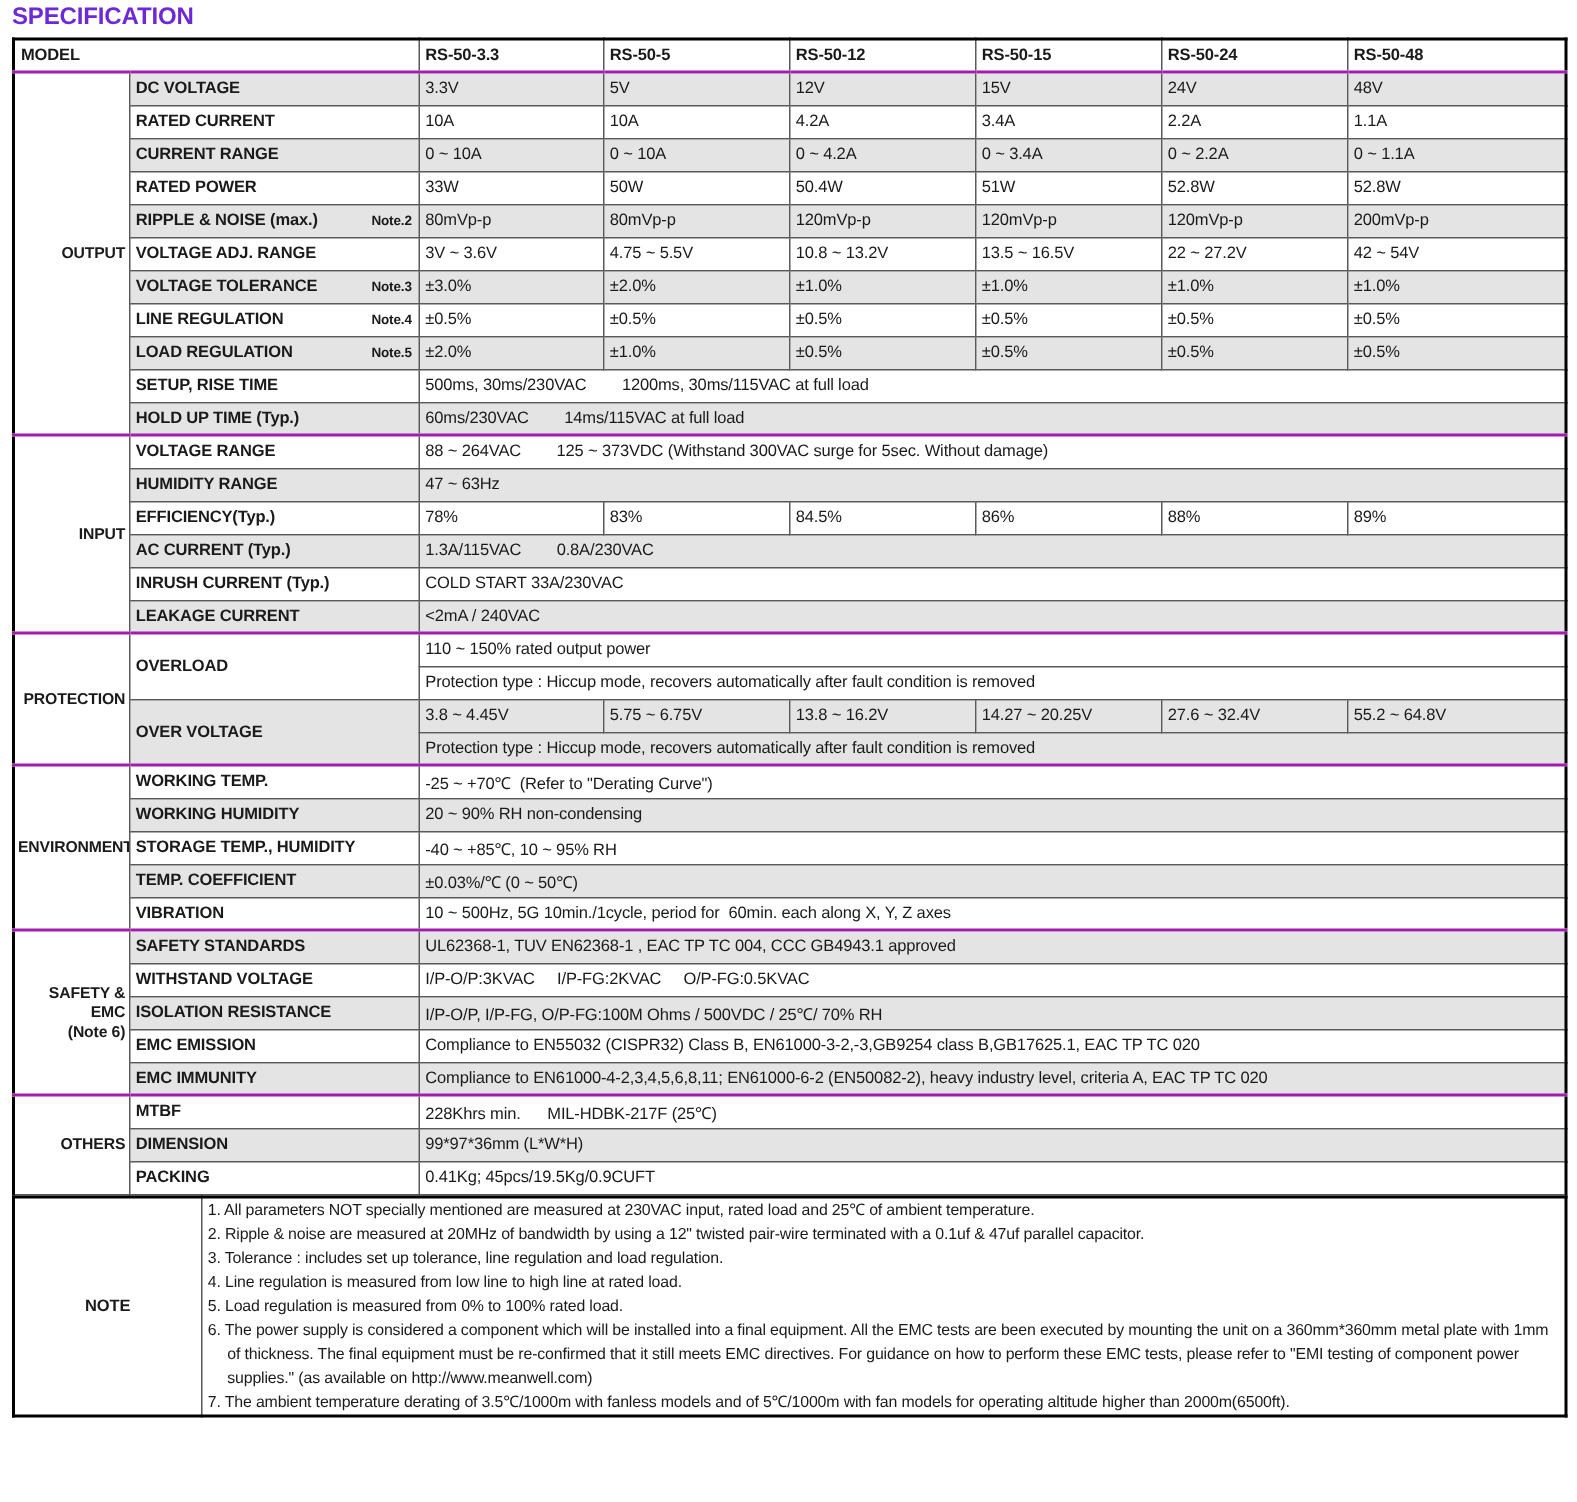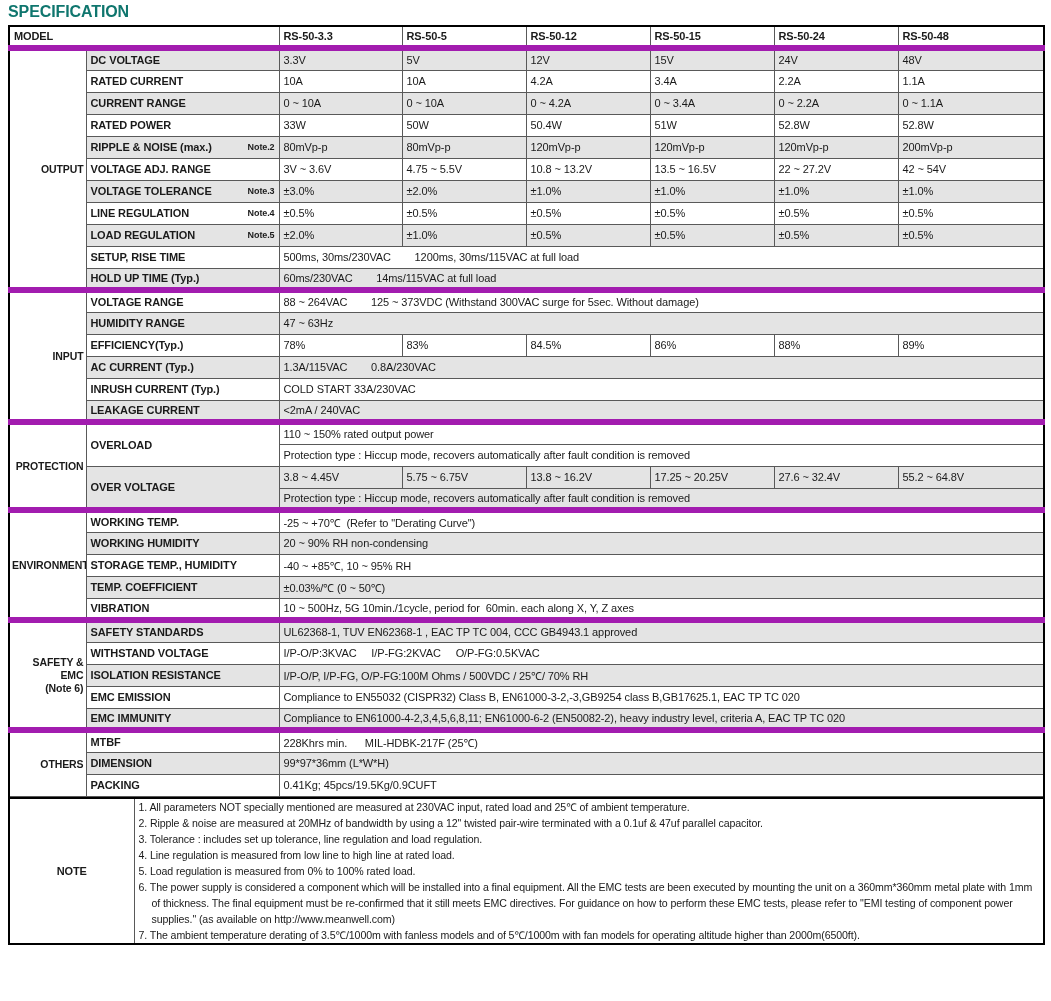--- a/index.html
+++ b/index.html
@@ -3,35 +3,35 @@
 <meta charset="utf-8">
 <style>
   * { box-sizing: border-box; }
   html, body { margin:0; padding:0; }
   body {
     width:1051px; height:1001px; background:#ffffff;
     font-family:"Liberation Sans", sans-serif; color:#1a1a1a;
     letter-spacing:-0.1px;
   }
   .page-title {
-    font-size:16px; font-weight:bold; margin:3px 0 4px 8px; color:#0f766e;
+    font-size:16px; font-weight:bold; margin:3px 0 4px 8px; color:#6d28d9;
   }
   .tablewrap { margin-left:8px; width:1037px; }
   table.spec {
     border-collapse:collapse; table-layout:fixed; width:1037px;
     border:2px solid #000;
   }
   table.spec.main { border-bottom:none; }
   table.spec td {
     border:1px solid #595959; font-size:11px; height:22px;
     padding:0 4px; overflow:hidden; vertical-align:middle; background:#fff;
   }
   thead td { font-weight:bold; height:20px; }
   tr.shade > td { background:#e4e4e4; }
-  tr.section-start > td { border-top:6px solid #a21caf; }
+  tr.section-start > td { border-top:2px solid #a21caf; }
   table.spec td.section-cell {
     background:#fff; font-weight:bold; text-align:right; padding:0 2px;
     vertical-align:middle; font-size:10.5px;
   }
   table.spec td.section-cell.left { text-align:right; padding-left:5px; }
   .section-cell div { line-height:13px; }
   td.param { font-weight:bold; font-size:10.7px; }
   .param-inner { display:flex; justify-content:space-between; align-items:center; }
   .note-ref { font-size:9px; font-weight:bold; white-space:nowrap; padding-left:2px; }
   td.val { font-weight:normal; white-space:nowrap; }
@@ -288,21 +288,21 @@
           </tr>
           <tr class="shade">
             <td rowspan="2" class="param">
               <div class="param-inner">
                 <span>OVER VOLTAGE</span>
               </div>
             </td>
             <td class="val">3.8 ~ 4.45V</td>
             <td class="val">5.75 ~ 6.75V</td>
             <td class="val">13.8 ~ 16.2V</td>
-            <td class="val">17.25 ~ 20.25V</td>
+            <td class="val">14.27 ~ 20.25V</td>
             <td class="val">27.6 ~ 32.4V</td>
             <td class="val">55.2 ~ 64.8V</td>
           </tr>
           <tr class="shade">
             <td class="val span" colspan="6">Protection type : Hiccup mode, recovers automatically after fault condition is removed</td>
           </tr>
           <tr class="section-start">
             <td rowspan="5" class="section-cell">
               <div>ENVIRONMENT</div>
             </td>

